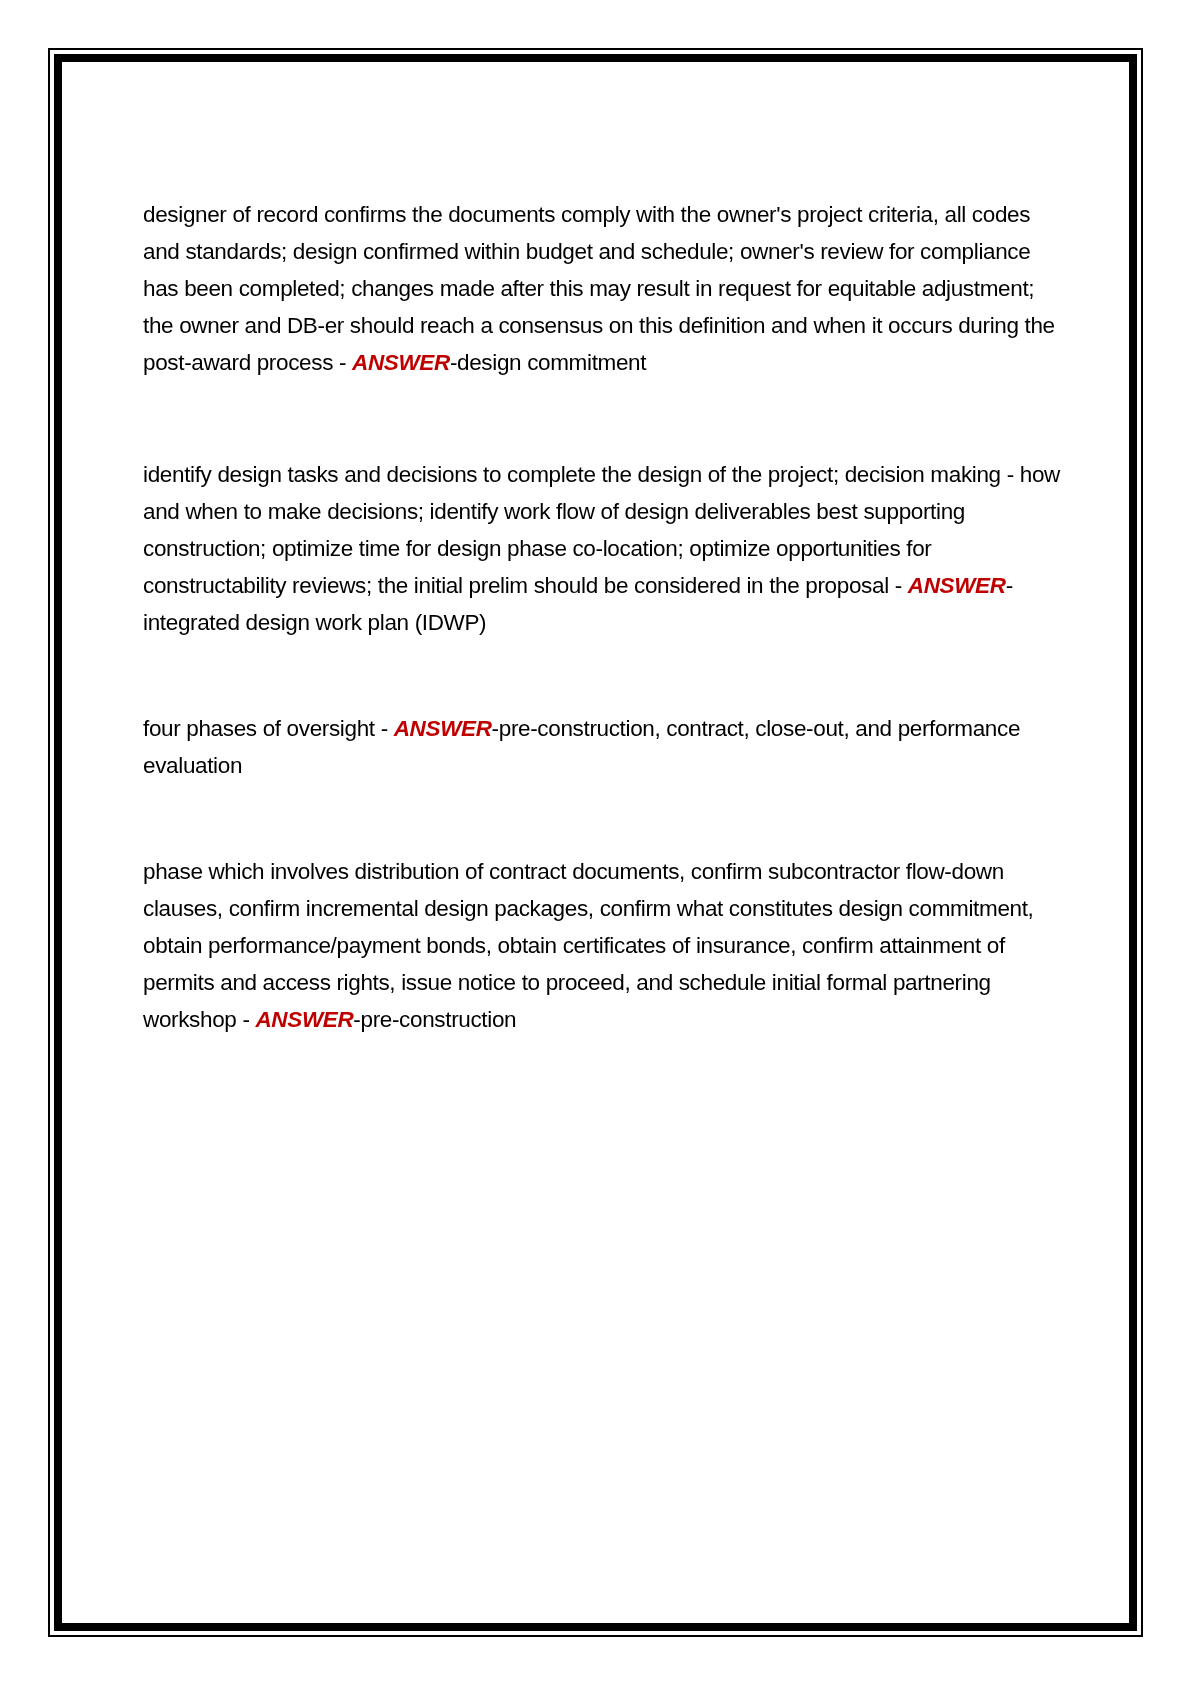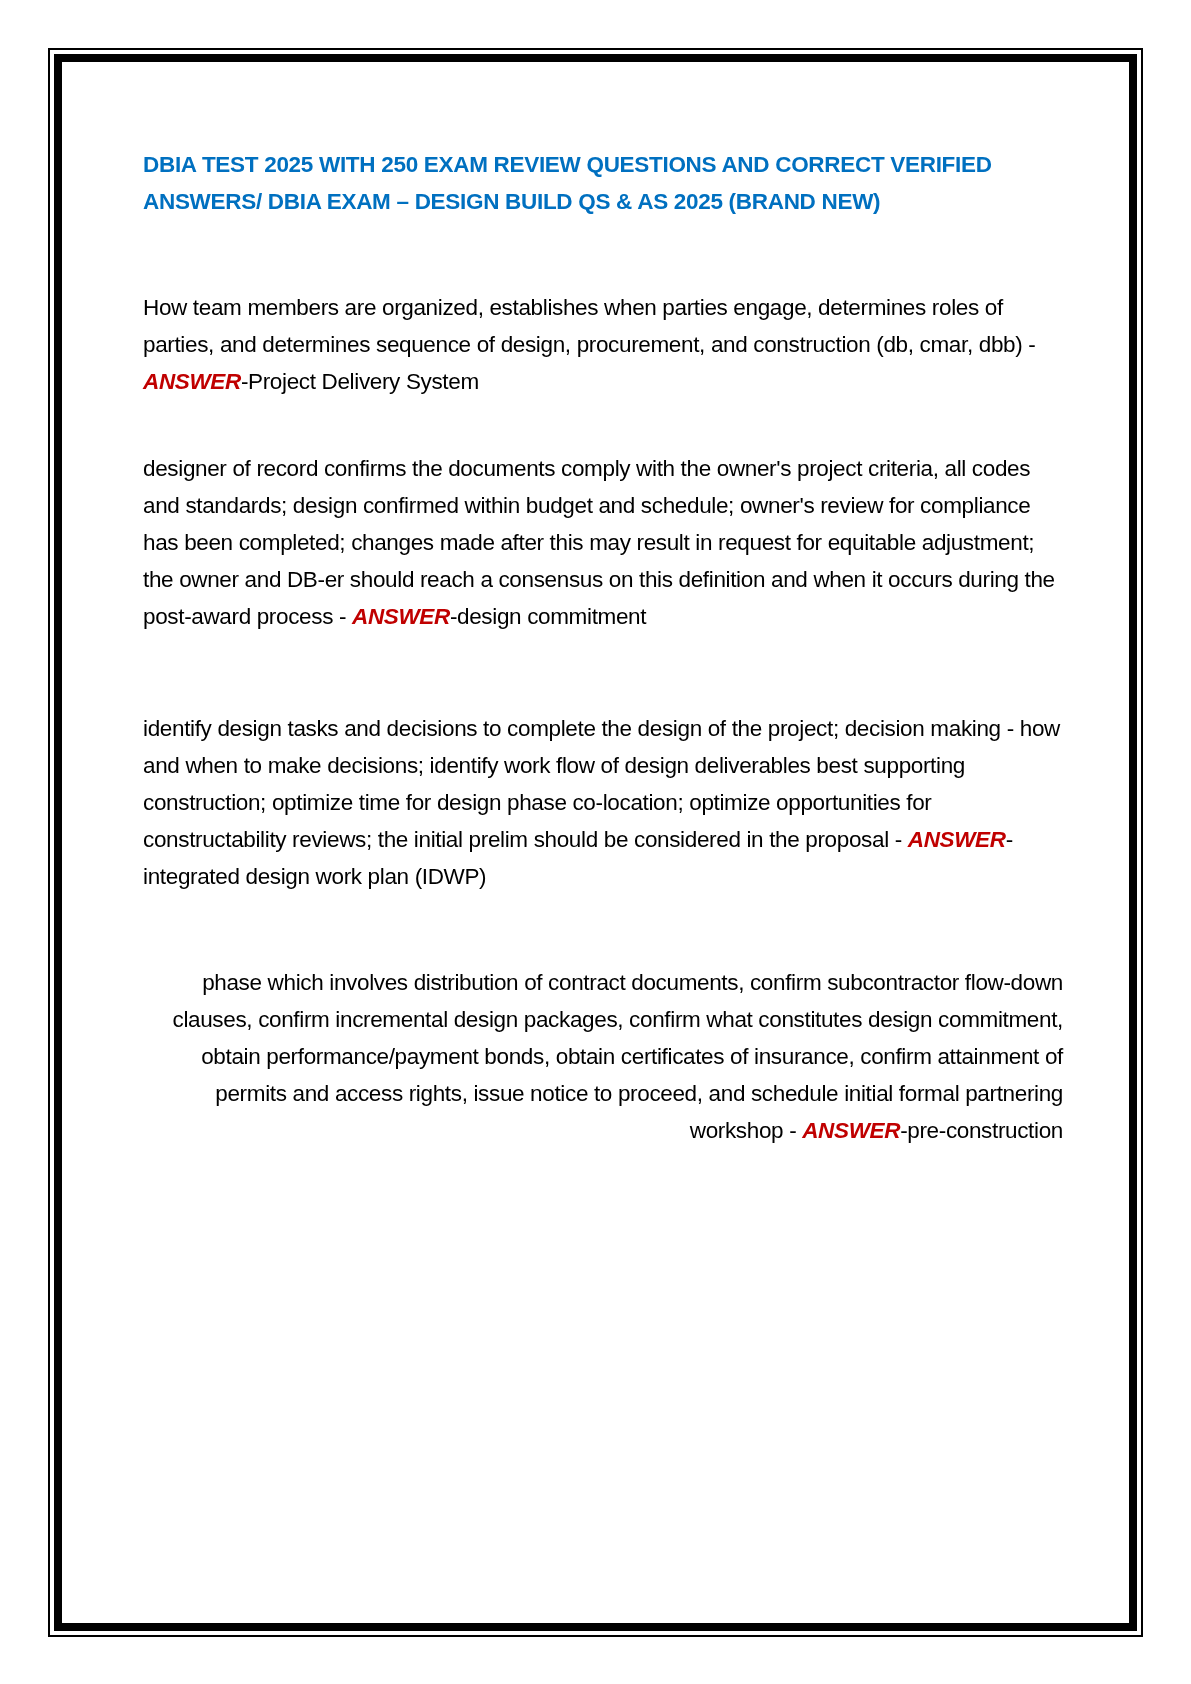--- a/index.html
+++ b/index.html
@@ -19,40 +19,39 @@
   .doc-title {
     color: #0070C0; font-weight: bold; font-size: 22.5px; line-height: 37px;
     margin: 0; letter-spacing: -0.3px;
   }
   .qa { font-size: 22.5px; line-height: 37px; margin: 0; letter-spacing: -0.35px; }
   .answer-tag { color: #C00000; font-weight: bold; font-style: italic; }
   .q1 { margin-top: 69px; }
   .q2 { margin-top: 50px; }
   .q3 { margin-top: 75px; }
   .q4 { margin-top: 69px; }
-  .q5 { margin-top: 69px; text-align: right; }
+  .q5 { margin-top: 69px; }
 </style>
 </head>
 <body>
 
 <div class="page-border-outer"></div>
 <div class="page-border-inner"></div>
 
 <div class="content">
-  <h1 class="doc-title">DBIA TEST 2025 WITH 250 EXAM REVIEW QUESTIONS AND CORRECT VERIFIED ANSWERS/ DBIA EXAM – DESIGN BUILD QS &amp; AS 2025 (BRAND NEW)</h1>
 
-  <p class="qa q1">
-    <span>How team members are organized, establishes when parties engage, determines roles of parties, and determines sequence of design, procurement, and construction (db, cmar, dbb) - </span><span class="answer-tag">ANSWER</span><span>-Project Delivery System</span>
-  </p>
 
   <p class="qa q2">
     <span>designer of record confirms the documents comply with the owner's project criteria, all codes and standards; design confirmed within budget and schedule; owner's review for compliance has been completed; changes made after this may result in request for equitable adjustment; the owner and DB-er should reach a consensus on this definition and when it occurs during the post-award process - </span><span class="answer-tag">ANSWER</span><span>-design commitment</span>
   </p>
 
   <p class="qa q3">
     <span>identify design tasks and decisions to complete the design of the project; decision making - how and when to make decisions; identify work flow of design deliverables best supporting construction; optimize time for design phase co-location; optimize opportunities for constructability reviews; the initial prelim should be considered in the proposal - </span><span class="answer-tag">ANSWER</span><span>-integrated design work plan (IDWP)</span>
   </p>
 
+  <p class="qa q4">
+    <span>four phases of oversight - </span><span class="answer-tag">ANSWER</span><span>-pre-construction, contract, close-out, and performance evaluation</span>
+  </p>
 
   <p class="qa q5">
     <span>phase which involves distribution of contract documents, confirm subcontractor flow-down clauses, confirm incremental design packages, confirm what constitutes design commitment, obtain performance/payment bonds, obtain certificates of insurance, confirm attainment of permits and access rights, issue notice to proceed, and schedule initial formal partnering workshop - </span><span class="answer-tag">ANSWER</span><span>-pre-construction</span>
   </p>
 </div>
 
 </body></html>

